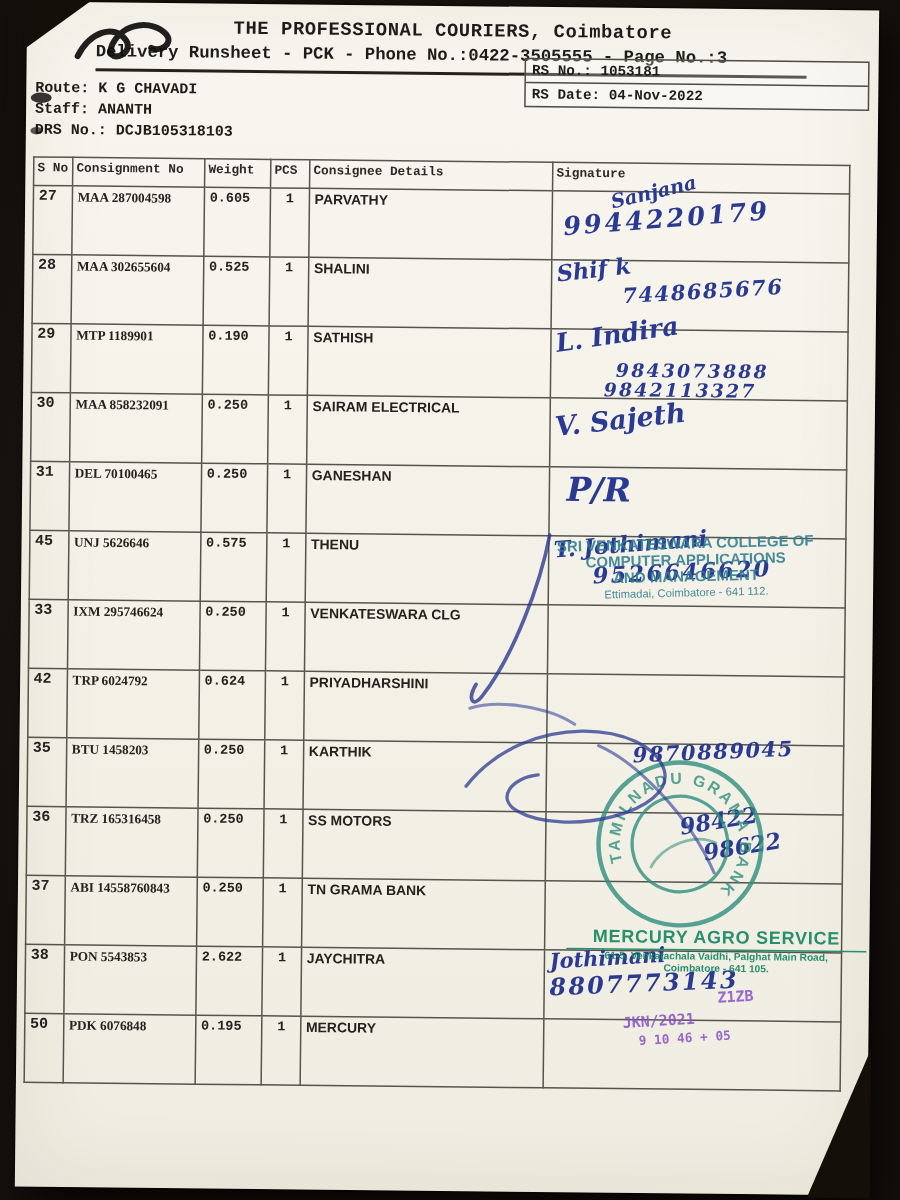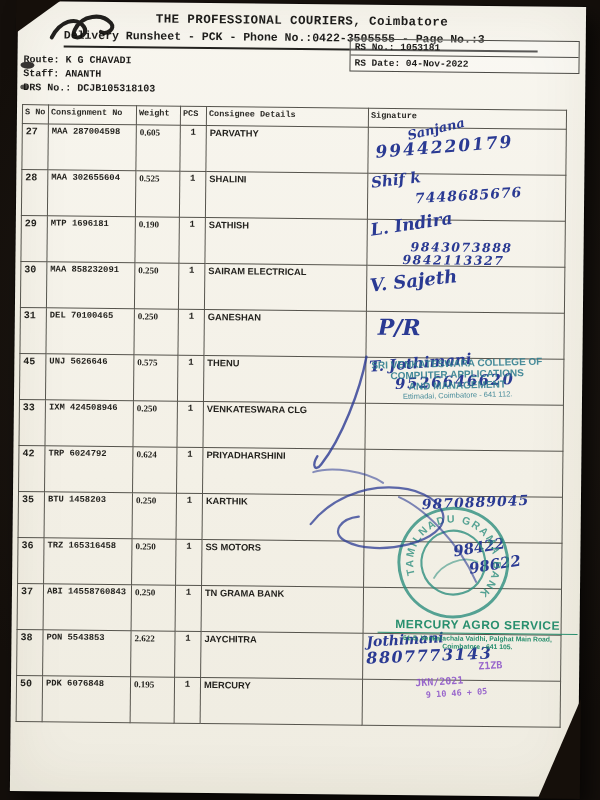--- a/index.html
+++ b/index.html
@@ -29,21 +29,21 @@
   .rsrow:last-child{border-bottom:none;}
   .meta{margin:6px 0 0 6px;font-size:10px;line-height:1.4;}
 
   table.runsheet-table{border-collapse:collapse;table-layout:fixed;margin:9px 0 0 5px;width:544px;}
   .runsheet-table th,.runsheet-table td{border:1px solid #56544d;vertical-align:top;
     font-family:"Liberation Mono","DejaVu Sans Mono",monospace;}
   .runsheet-table th{font-size:8.5px;font-weight:bold;text-align:left;padding:2px 2px;height:14px;color:#2a2925;}
   .runsheet-table td{height:41px;padding:2px 3px;font-weight:bold;color:#23221e;}
   .col-sno{width:26px;} .col-con{width:88px;} .col-wt{width:44px;}
   .col-pcs{width:26px;} .col-cons{width:162px;} .col-sig{width:198px;}
-  td.c-sno{font-size:10px;} td.c-con{font-size:8.8px;} td.c-wt{font-size:9px;font-family:Liberation Serif, serif;}
+  td.c-sno{font-size:10px;} td.c-con{font-size:8.8px;font-family:Liberation Serif, serif;} td.c-wt{font-size:9px;}
   td.c-pcs{font-size:9px;text-align:center;} td.c-consignee{font-size:9.3px;font-family:"Liberation Sans",sans-serif;font-weight:bold;}
   td.c-sig{position:relative;}
   .sigwrap{position:absolute;left:3px;top:1px;right:0;bottom:0;overflow:visible;}
   .hw{font-family:"DejaVu Serif",serif;font-style:italic;color:var(--ink,#2a3a93);
       font-size:14px;line-height:1.1;white-space:nowrap;transform-origin:left center;}
   tbody tr:nth-child(1) .hw1{font-size:13px;margin-left:36px;transform:rotate(-14deg);}
   tbody tr:nth-child(1) .hw2{font-size:17px;letter-spacing:2px;margin-left:4px;transform:rotate(-5deg);}
   tbody tr:nth-child(2) .hw1{font-size:15px;transform:rotate(-7deg);}
   tbody tr:nth-child(2) .hw2{font-size:14px;margin-left:44px;margin-top:-1px;transform:rotate(-4deg);letter-spacing:1px;}
   tbody tr:nth-child(3) .hw1{font-size:17px;transform:rotate(-9deg);}
@@ -148,21 +148,21 @@
         <div class="sigwrap">
           <div class="hw hw1">Shif k</div>
           <div class="hw hw2">7448685676</div>
           <div class="hw hw3"></div>
         </div>
       </td>
     </tr>
 
     <tr>
       <td class="c-sno">29</td>
-      <td class="c-con">MTP 1696181</td>
+      <td class="c-con">MTP 1189901</td>
       <td class="c-wt">0.190</td>
       <td class="c-pcs">1</td>
       <td class="c-consignee">SATHISH</td>
       <td class="c-sig">
         <div class="sigwrap">
           <div class="hw hw1">L. Indira</div>
           <div class="hw hw2">9843073888</div>
           <div class="hw hw3">9842113327</div>
         </div>
       </td>
@@ -208,21 +208,21 @@
         <div class="sigwrap">
           <div class="hw hw1">T. Jothimani</div>
           <div class="hw hw2">9526646620</div>
           <div class="hw hw3"></div>
         </div>
       </td>
     </tr>
 
     <tr>
       <td class="c-sno">33</td>
-      <td class="c-con">IXM 424508946</td>
+      <td class="c-con">IXM 295746624</td>
       <td class="c-wt">0.250</td>
       <td class="c-pcs">1</td>
       <td class="c-consignee">VENKATESWARA CLG</td>
       <td class="c-sig">
         <div class="sigwrap">
           <div class="hw hw1"></div>
           <div class="hw hw2"></div>
           <div class="hw hw3"></div>
         </div>
       </td>

